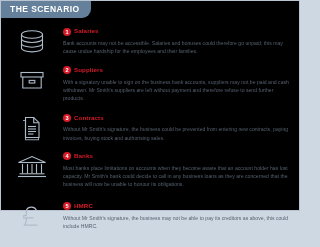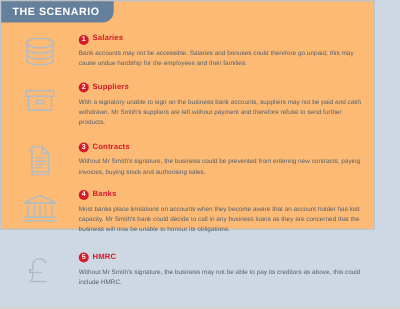--- a/index.html
+++ b/index.html
@@ -10,22 +10,22 @@
     width: 300px;
     height: 247px;
     background: #ced8e2;
     font-family: "Liberation Sans", sans-serif;
     overflow: hidden;
   }
 
   #panel {
     position: relative;
     width: 300px;
-    height: 184px;
-    background: #fdba74;
+    height: 211px;
+    background: #000000;
     box-sizing: border-box;
     border: 1px solid #b9c4d0;
   }
 
   
   #header-tab {
     position: absolute;
     left: 0;
     top: 0;
     height: 17px;

